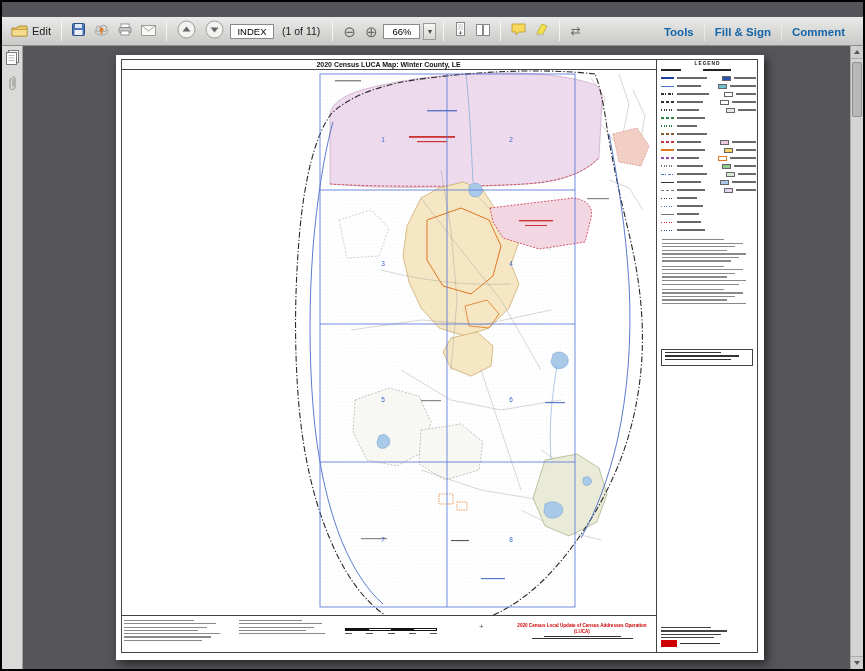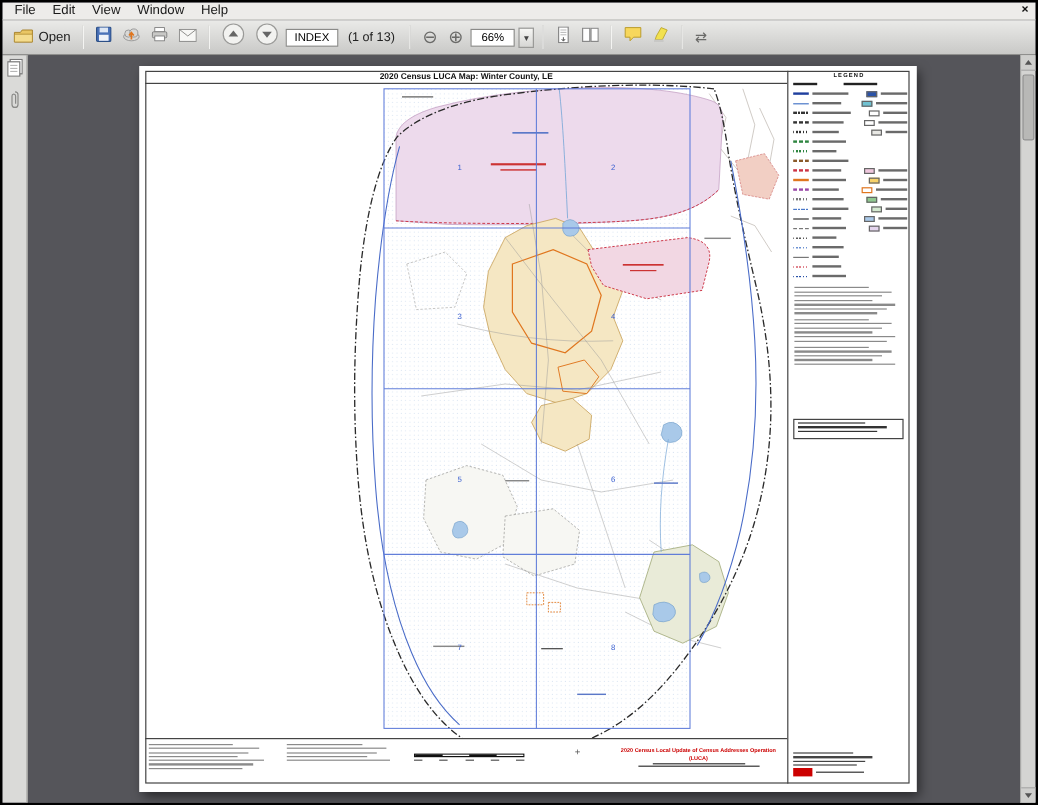--- a/index.html
+++ b/index.html
@@ -82,38 +82,28 @@
   .proj-cross { position:absolute; left:358px; top:6px; font-size:8px; color:#555; }
   .f-red { position:absolute; left:388px; top:7px; width:146px; text-align:center; }
   .red-heading { font-size:4.6px; font-weight:bold; color:#cc0000; line-height:1.2; }
   .f-red-sub { margin-top:1.5px; display:flex; flex-direction:column; align-items:center; }
 </style>
 </head>
 <body>
 
 <div class="win">
 
-  <div class="menubar">
-    <div class="menu-items">
-        <span class="menu-item">File</span>
-        <span class="menu-item">Edit</span>
-        <span class="menu-item">View</span>
-        <span class="menu-item">Window</span>
-        <span class="menu-item">Help</span>
-      </div>
-    <span class="close-btn">×</span>
-  </div>
 
   <div class="toolbar">
     <div class="tb-btn open-btn">
       <span><svg width="17" height="13">
             <path d="M1,4 L6,4 L7.5,2 L16,2 L16,12 L1,12 Z" fill="#e9c664" stroke="#a8832a" stroke-width="0.8"></path>
             <path d="M1,5.5 L16,5.5 L16,12 L1,12 Z" fill="#f4dc8e" stroke="#a8832a" stroke-width="0.6"></path>
           </svg></span>
-      <span>Open</span>
+      <span>Edit</span>
     </div>
     <span class="tb-sep"></span>
 
     <div class="tb-btn">
         <span><svg width="13" height="13">
             <rect x="0.5" y="0.5" width="12" height="12" rx="1" fill="#4a72b8" stroke="#2c4f86"></rect>
             <rect x="3" y="1" width="7" height="4" fill="#dce6f4"></rect>
             <rect x="2.5" y="7" width="8" height="5" fill="#eef2f8"></rect>
           </svg></span>
       </div>
@@ -147,21 +137,21 @@
             <path d="M5.5,11.5 L9.5,6.5 L13.5,11.5 Z" fill="#666"></path>
           </svg></span>
       </div>
     <div class="tb-btn">
         <span><svg width="19" height="19">
             <circle cx="9.5" cy="9.5" r="8.5" fill="#f2f2f0" stroke="#9a9a98"></circle>
             <path d="M5.5,7.5 L13.5,7.5 L9.5,12.5 Z" fill="#666"></path>
           </svg></span>
       </div>
     <input class="page-input" readonly="" value="INDEX" style="">
-    <span class="count-label">(1 of 13)</span>
+    <span class="count-label">(1 of 11)</span>
     <span class="tb-sep"></span>
 
     <div class="tb-btn">
         <span class="glyph">⊖</span>
       </div>
     <div class="tb-btn">
         <span class="glyph">⊕</span>
       </div>
     <div class="zoom-box">66%</div>
     <div class="zoom-arrow">
@@ -193,20 +183,27 @@
         <span><svg width="14" height="13">
             <path d="M2,11 L8,11 L12,3 L7,1 L3,8 Z" fill="#f2e14e" stroke="#b8a22a" stroke-width="0.7"></path>
             <rect x="1" y="11" width="8" height="2" fill="#c8c8c6"></rect>
           </svg></span>
       </div>
     <span class="tb-sep"></span>
     <div class="tb-btn">
         <span class="glyph" style="font-size:12px;">⇄</span>
       </div>
 
+    <div class="tb-right">
+        <span class="right-action">Tools</span>
+        <span class="ra-sep"></span>
+        <span class="right-action">Fill &amp; Sign</span>
+        <span class="ra-sep"></span>
+        <span class="right-action">Comment</span>
+      </div>
   </div>
 
   <div class="sidebar">
     <div class="sb-btn">
         <span><svg width="13" height="15">
             <rect x="2.5" y="0.5" width="10" height="12" fill="#fff" stroke="#777"></rect>
             <rect x="0.5" y="2.5" width="10" height="12" fill="#fff" stroke="#777"></rect>
             <path d="M2.5,5.5 h6 M2.5,8 h6 M2.5,10.5 h6" stroke="#aaa" stroke-width="0.8"></path>
           </svg></span>
       </div>

